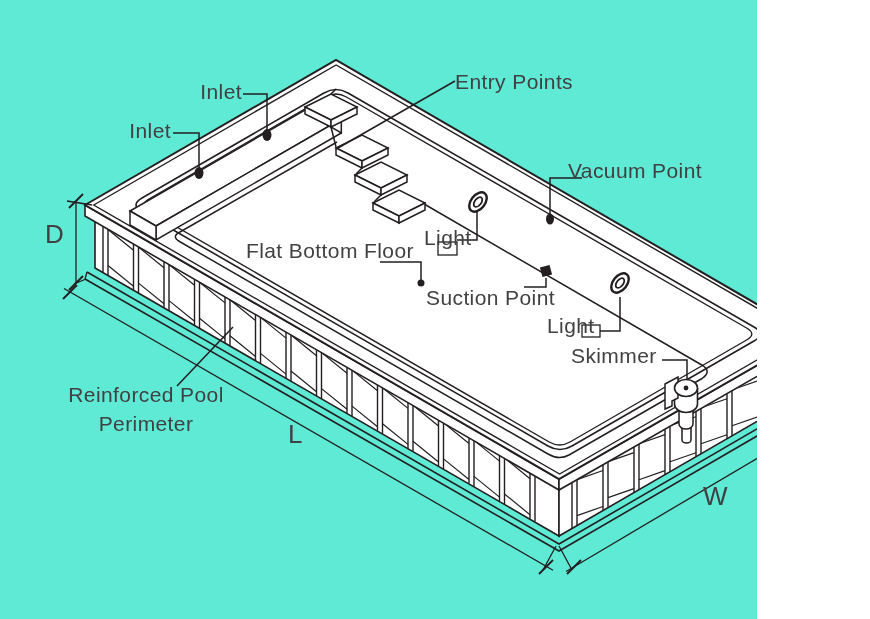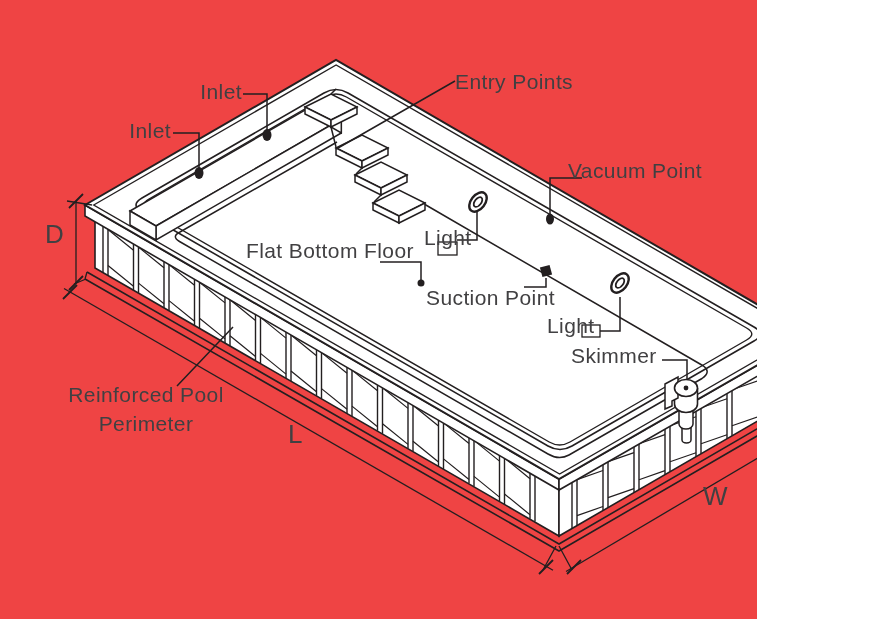--- a/index.html
+++ b/index.html
@@ -1,19 +1,19 @@
 <!DOCTYPE html>
 <html><head>
 <meta charset="utf-8">
 <style>
   html,body{margin:0;padding:0;background:#ffffff;}
   .page{
     position:relative;
     width:757px;height:619px;
-    background:#ef4444;
+    background:#5eead4;
     overflow:hidden;
     font-family:"Liberation Sans", sans-serif;
   }
   svg text{
     fill:#414042;
     font-family:"Liberation Sans", sans-serif;
     font-size:21px;
     letter-spacing:0.4px;
   }
   svg text.dim{font-size:26px;}

